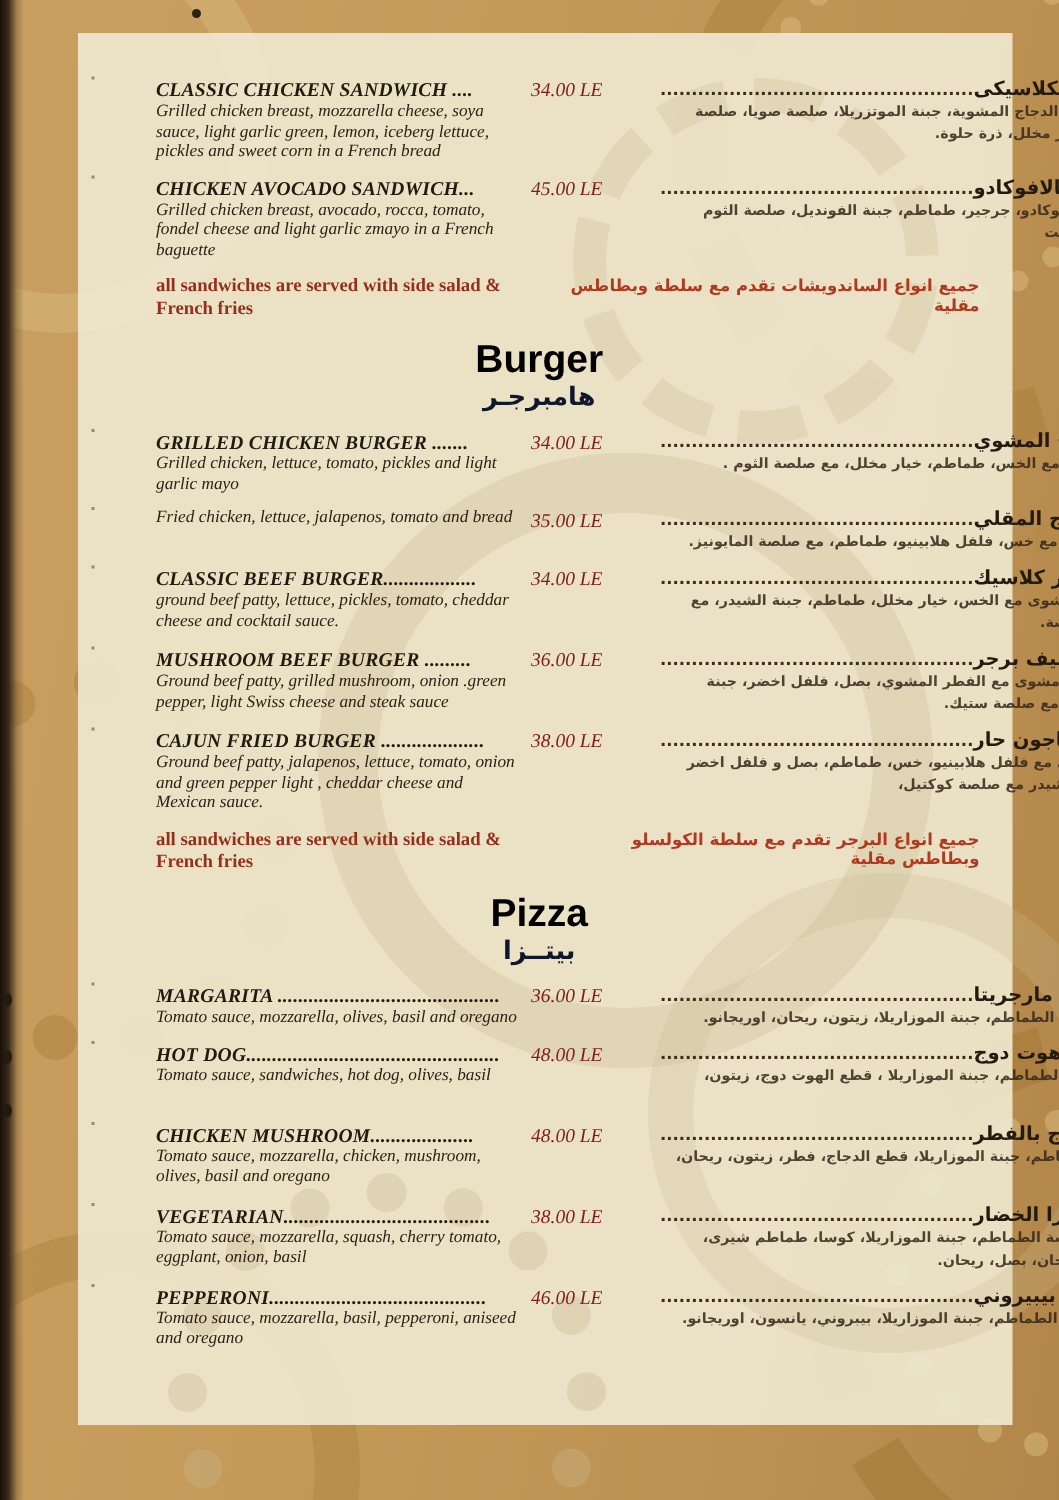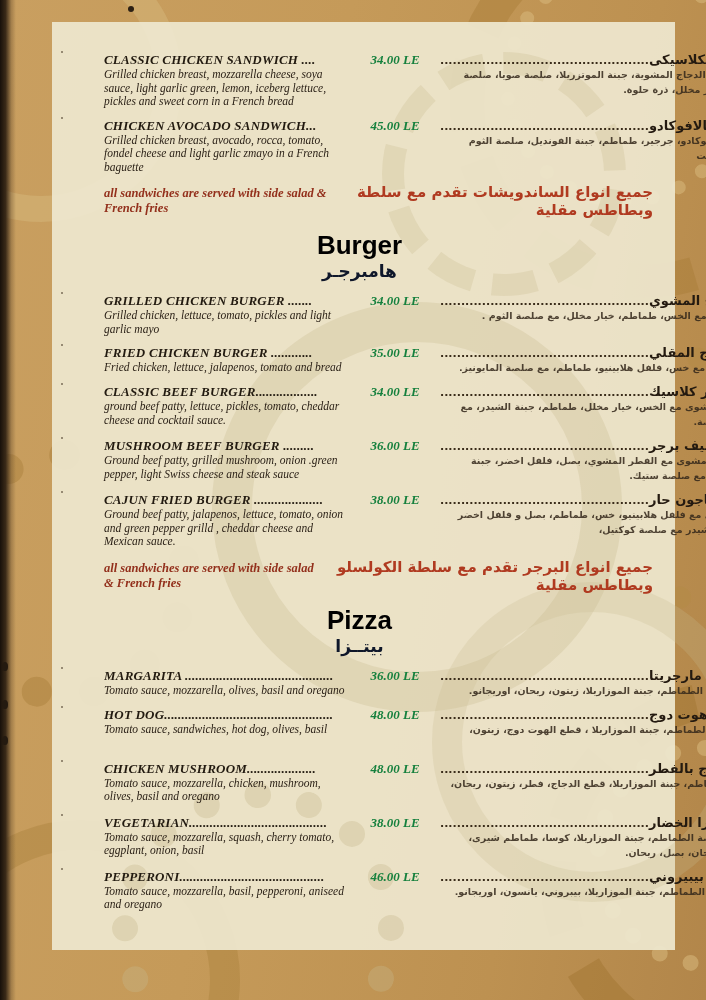--- a/index.html
+++ b/index.html
@@ -29,32 +29,32 @@
   .panel .orn-p3{left:330px;top:30px;width:200px;height:200px;border:22px dashed rgba(202,188,146,.3);}
   .panel .orn-p4{left:380px;top:560px;width:260px;height:260px;border:30px solid rgba(200,186,142,.25);}
 
   .item{display:grid;grid-template-columns:42px 250px 82px 1fr;margin-bottom:9px;position:relative;}
   .bullet{width:21px;height:21px;margin:0 auto;border-radius:50%;
     background:radial-gradient(circle at 50% 46%,#9ed2e8 0 3px,#3e7fa2 4px 6px,#2e5e7d 7px,#8a5a2b 8px,#6b421d 9px,#3a2410 10px);
     box-shadow:0 0 0 1px rgba(46,30,14,.45);}
   .en-title{font-style:italic;font-weight:bold;font-size:13px;color:#221a10;
     white-space:nowrap;overflow:hidden;letter-spacing:.2px;}
   .en-desc{font-style:italic;font-size:11.5px;line-height:13.5px;color:#2b2117;padding-right:8px;}
-  .price{font-style:italic;font-weight:bold;font-size:13px;color:#15803d;white-space:nowrap;text-align:center;}
+  .price{font-style:italic;font-weight:normal;font-size:13px;color:#7f1d1d;white-space:nowrap;}
   .ar-col{direction:rtl;font-family:"DejaVu Sans",sans-serif;padding-left:4px;}
   .ar-title{display:flex;flex-direction:row;align-items:baseline;font-weight:bold;
     font-size:13px;color:#241a10;}
   .ar-name{white-space:nowrap;}
   .ar-dots{flex:1;overflow:hidden;white-space:nowrap;font-size:11px;color:#3a2c1a;direction:ltr;text-align:left;}
   .ar-desc{font-size:9.5px;line-height:15px;color:#33271a;font-weight:bold;opacity:.85;}
 
   .note-row{display:flex;justify-content:space-between;align-items:baseline;
     margin:2px 4px 12px 42px;}
-  .note-en{font-style:italic;font-weight:bold;font-size:12.5px;color:#93301c;}
-  .note-ar{font-family:"DejaVu Sans",sans-serif;font-weight:bold;font-size:15px;color:#b03a20;direction:rtl;}
+  .note-en{font-weight:bold;font-size:12.5px;color:#93301c;}
+  .note-ar{font-family:"DejaVu Sans",sans-serif;font-weight:bold;font-size:11px;color:#b03a20;direction:rtl;}
 
   .section-header{text-align:center;margin:4px 0 10px;}
   .hdr-en{font-family:"Liberation Sans",sans-serif;font-weight:bold;font-size:26px;color:#000000;line-height:28px;}
   .hdr-ar{font-family:"DejaVu Sans",sans-serif;font-weight:bold;font-size:17px;color:#0f172a;line-height:24px;}
 </style>
 </head>
 <body>
 
 <div class="page">
   <div class="orn orn-tr"></div>
@@ -136,21 +136,20 @@
         <span class="ar-name">برجر الدجاج المشوي</span>
         <span class="ar-dots">..................................................</span>
       </div>
       <div class="ar-desc">الدجاج المشوي مع الخس، طماطم، خيار مخلل، مع صلصة الثوم .</div>
     </div>
   </div>
 
   <div class="item">
     <div><span class="bullet"></span></div>
     <div>
-      <div class="en-title"><span>FRIED CHICKEN BURGER</span><span> ............</span></div>
       <div class="en-desc">Fried chicken, lettuce, jalapenos, tomato and bread</div>
     </div>
     <div class="price">35.00  LE</div>
     <div class="ar-col">
       <div class="ar-title">
         <span class="ar-name">برجر الدجاج المقلي</span>
         <span class="ar-dots">..................................................</span>
       </div>
       <div class="ar-desc">الدجاج المقلي مع خس، فلفل هلابينيو، طماطم، مع صلصة المايونيز.</div>
     </div>
@@ -185,21 +184,21 @@
         <span class="ar-dots">..................................................</span>
       </div>
       <div class="ar-desc">قطع لحم مشوى مع الفطر المشوي، بصل، فلفل اخضر، جبنة سويسرية مع صلصة ستيك.</div>
     </div>
   </div>
 
   <div class="item">
     <div><span class="bullet"></span></div>
     <div>
       <div class="en-title"><span>CAJUN FRIED BURGER</span><span> ....................</span></div>
-      <div class="en-desc">Ground beef patty, jalapenos, lettuce, tomato, onion and green pepper grilld , cheddar cheese and Mexican sauce.</div>
+      <div class="en-desc">Ground beef patty, jalapenos, lettuce, tomato, onion and green pepper light , cheddar cheese and Mexican sauce.</div>
     </div>
     <div class="price">38.00  LE</div>
     <div class="ar-col">
       <div class="ar-title">
         <span class="ar-name">بيف برجر كاجون حار</span>
         <span class="ar-dots">..................................................</span>
       </div>
       <div class="ar-desc">قطع لحم مشوى مع فلفل هلابينيو، خس، طماطم، بصل و فلفل اخضر مشوي ، جبنة الشيدر مع صلصة كوكتيل،</div>
     </div>
   </div>

